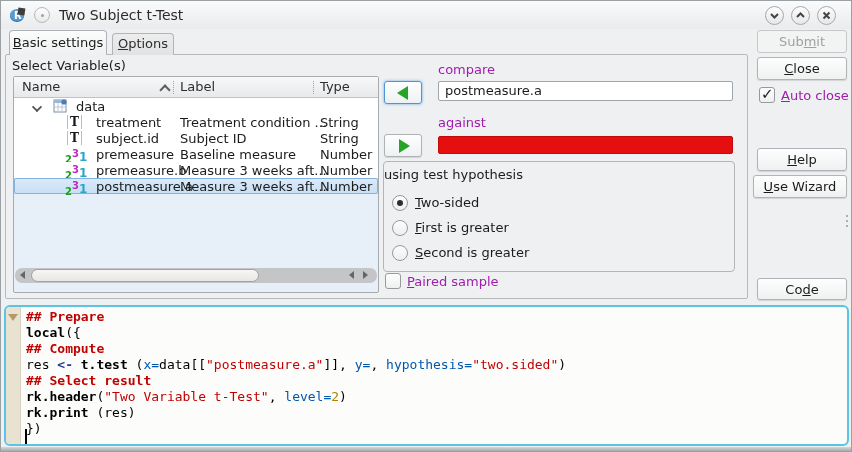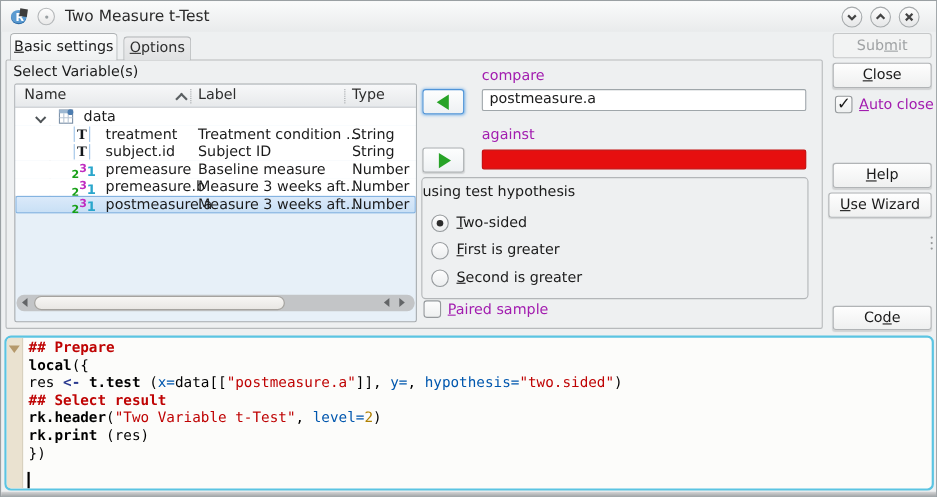--- a/index.html
+++ b/index.html
@@ -131,21 +131,21 @@
   <div class="titlebar">
     <span class="app-icon">
       <svg width="18" height="18" viewBox="0 0 18 18">
         <ellipse cx="8" cy="10" rx="7" ry="6" fill="#2e6da8"></ellipse>
         <ellipse cx="8" cy="9" rx="7" ry="6" fill="#5b9bd1"></ellipse>
         <text x="5" y="13" font-size="10" font-weight="bold" fill="#fff" font-family="DejaVu Sans">R</text>
         <rect x="9" y="2" width="7" height="7" fill="#3d3d3d" transform="rotate(8 12 5)"></rect>
       </svg>
     </span>
     <span class="pin-btn"></span>
-    <span class="win-title">Two Measure t-Test</span>
+    <span class="win-title">Two Subject t-Test</span>
     <span class="winbtn" style="left:764px">
       <svg width="11" height="11" viewBox="0 0 11 11">
           <polyline points="2,4 5.5,7.5 9,4" fill="none" stroke="#444" stroke-width="2"></polyline>
         </svg>
     </span>
     <span class="winbtn" style="left:790px">
       <svg width="11" height="11" viewBox="0 0 11 11">
           <polyline points="2,7 5.5,3.5 9,7" fill="none" stroke="#444" stroke-width="2"></polyline>
         </svg>
     </span>
@@ -280,20 +280,21 @@
       <i></i>
       <i></i>
     </div>
 
   <div class="code-area">
     <div class="code-margin"></div>
     <div class="fold-tri"></div>
     <div class="code-lines">
         <div class="cline"><span class="tok-cm">## Prepare</span></div>
         <div class="cline"><span class="tok-fn">local</span><span class="tok-pl">({</span></div>
+        <div class="cline"><span class="tok-cm">## Compute</span></div>
         <div class="cline"><span class="tok-pl">res </span><span class="tok-op">&lt;- </span><span class="tok-fn">t.test</span><span class="tok-pl"> (</span><span class="tok-pa">x=</span><span class="tok-pl">data[[</span><span class="tok-st">"postmeasure.a"</span><span class="tok-pl">]], </span><span class="tok-pa">y=</span><span class="tok-pl">, </span><span class="tok-pa">hypothesis=</span><span class="tok-st">"two.sided"</span><span class="tok-pl">)</span></div>
         <div class="cline"><span class="tok-cm">## Select result</span></div>
         <div class="cline"><span class="tok-fn">rk.header</span><span class="tok-pl">(</span><span class="tok-st">"Two Variable t-Test"</span><span class="tok-pl">, </span><span class="tok-pa">level=</span><span class="tok-nu">2</span><span class="tok-pl">)</span></div>
         <div class="cline"><span class="tok-fn">rk.print</span><span class="tok-pl"> (res)</span></div>
         <div class="cline"><span class="tok-pl">})</span></div>
       </div>
     <div class="caret"></div>
   </div>
 
   <div class="bottom-edge"></div>

